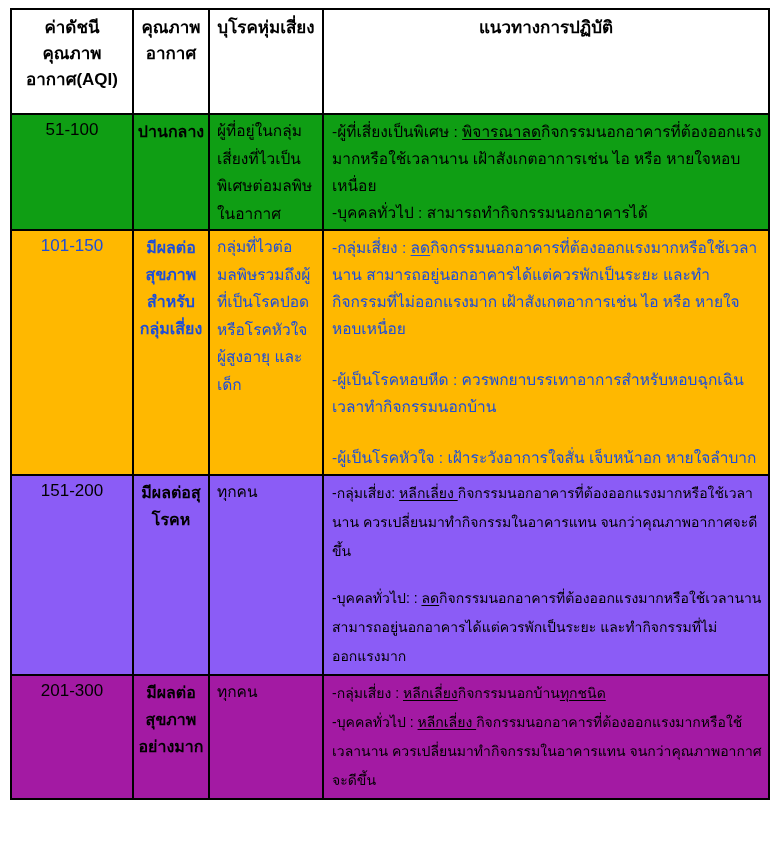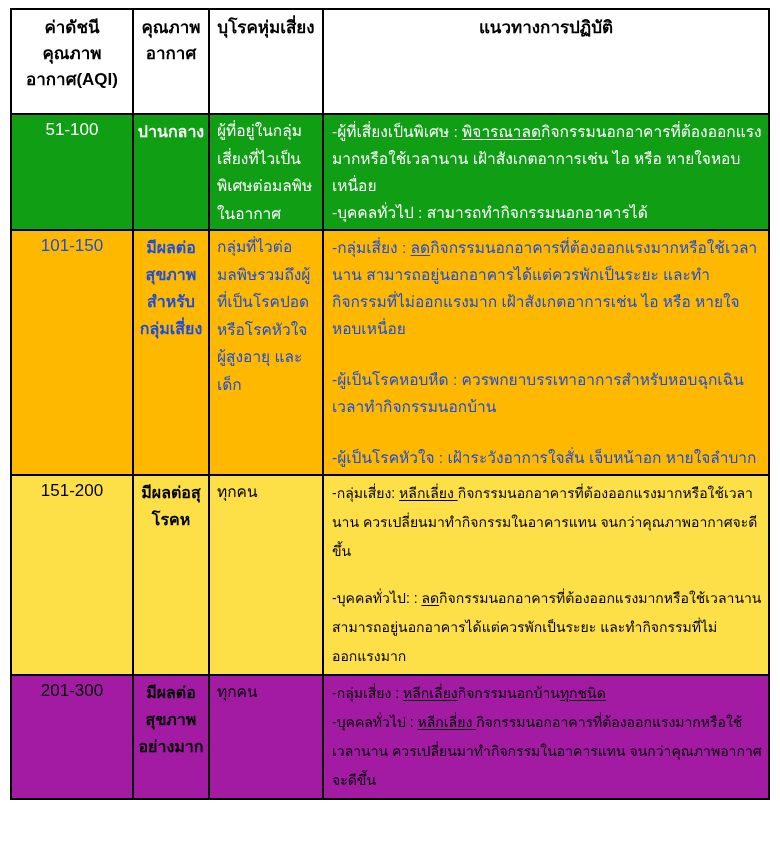--- a/index.html
+++ b/index.html
@@ -63,21 +63,21 @@
           </th>
           <th>
             <div>บุโรคหุ่มเสี่ยง</div>
           </th>
           <th>
             <div>แนวทางการปฏิบัติ</div>
           </th>
         </tr>
     </thead>
     <tbody id="table-body">
-        <tr style="height: 114px; background-color: rgb(15, 158, 20); color: #ffffff;">
+        <tr style="height: 114px; background-color: rgb(15, 158, 20); color: #000000;">
           <td class="aqi">51-100</td>
           <td class="quality">ปานกลาง</td>
           <td class="risk">
             <div>ผู้ที่อยู่ในกลุ่ม​เสี่ยงที่ไวเป็น​พิเศษ​ต่อมลพิษ​ในอากาศ</div>
           </td>
           <td class="guide">
             <p><span>-ผู้ที่เสี่ยงเป็นพิเศษ : </span><span class="u">พิจารณาลด</span><span>กิจกรรม​นอกอาคาร​ที่ต้อง​ออกแรงมาก​หรือใช้​เวลานาน   เฝ้าสังเกต​อาการเช่น ไอ หรือ หายใจ​หอบเหนื่อย</span></p>
             <p><span>-บุคคลทั่วไป : สามารถ​ทำกิจกรรม​นอกอาคารได้</span></p>
           </td>
         </tr>
@@ -87,21 +87,21 @@
           <td class="risk">
             <div>กลุ่มที่ไวต่อ​มลพิษ​รวมถึงผู้ที่​เป็นโรคปอด​หรือ​โรคหัวใจ</div>
             <div>ผู้สูงอายุ และเด็ก</div>
           </td>
           <td class="guide gap">
             <p><span>-กลุ่มเสี่ยง : </span><span class="u">ลด</span><span>กิจกรรม​นอกอาคาร​ที่ต้อง​ออกแรงมาก​หรือใช้​เวลานาน สามารถ​อยู่นอกอาคารได้​แต่ควรพัก​เป็นระยะ และ​ทำกิจกรรม​ที่ไม่ออกแรงมาก เฝ้าสังเกต​อาการเช่น ไอ หรือ หายใจ​หอบเหนื่อย</span></p>
             <p><span>-ผู้เป็นโรคหอบหืด : ควรพกยา​บรรเทา​อาการ​สำหรับ​หอบฉุกเฉิน​เวลาทำ​กิจกรรม​นอกบ้าน</span></p>
             <p><span>-ผู้เป็นโรคหัวใจ : เฝ้าระวัง​อาการใจสั่น  เจ็บหน้าอก หายใจ​ลำบาก</span></p>
           </td>
         </tr>
-        <tr style="height: 146px; background-color: #fde047; color: rgb(0, 0, 0);">
+        <tr style="height: 146px; background-color: #8b5cf6; color: rgb(0, 0, 0);">
           <td class="aqi">151-200</td>
           <td class="quality">มีผลต่อ​สุโรคห</td>
           <td class="risk">
             <div>ทุกคน</div>
           </td>
           <td class="guide compact gap">
             <p><span>-กลุ่มเสี่ยง: </span><span class="u">หลีกเลี่ยง </span><span>กิจกรรม​นอกอาคาร​ที่ต้อง​ออกแรงมาก​หรือใช้​เวลานาน ควรเปลี่ยน​มาทำ​กิจกรรม​ในอาคารแทน จนกว่า​คุณภาพ​อากาศ​จะดีขึ้น</span></p>
             <p><span>-บุคคลทั่วไป: : </span><span class="u">ลด</span><span>กิจกรรม​นอกอาคาร​ที่ต้อง​ออกแรงมาก​หรือใช้​เวลานาน สามารถ​อยู่นอกอาคารได้​แต่ควรพัก​เป็นระยะ และ​ทำกิจกรรม​ที่ไม่ออกแรงมาก</span></p>
           </td>
         </tr>

